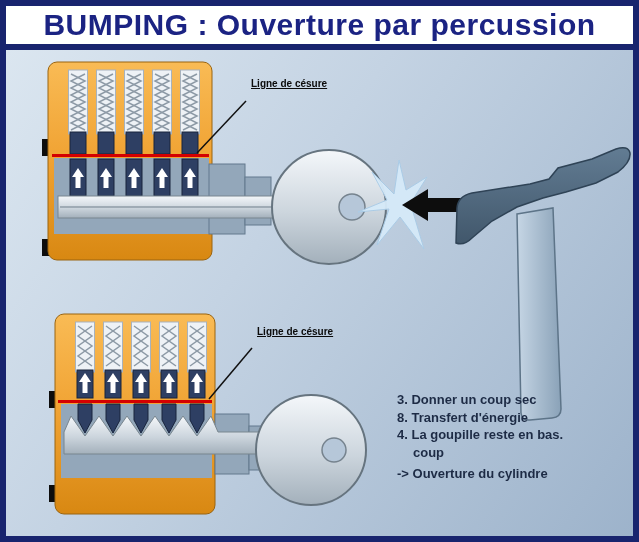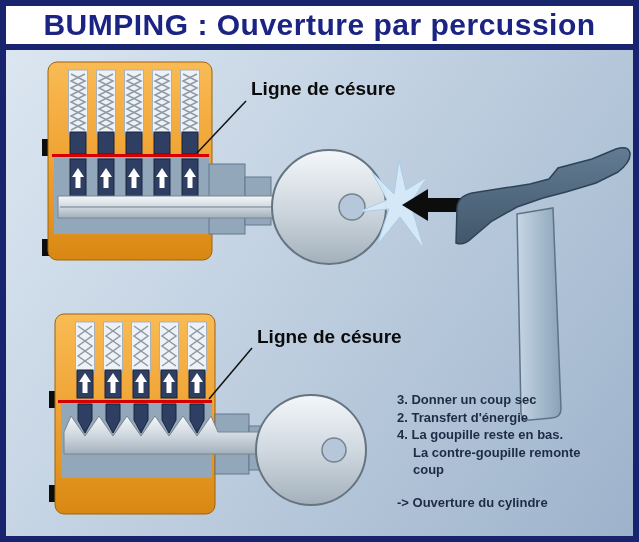--- a/index.html
+++ b/index.html
@@ -15,30 +15,30 @@
   .title-text {
     font-size:30px; font-weight:bold; letter-spacing:0.5px;
     color:var(--title-color,#1b2383); white-space:nowrap;
   }
   .canvas {
     position:absolute; left:6px; top:50px; width:627px; height:486px;
     background:linear-gradient(125deg, #dbe6f0 0%, #c4d3e3 40%, #9db3cb 100%);
   }
   svg.art { position:absolute; left:0; top:0; width:627px; height:486px; display:block; }
   .overlay-label {
-    position:absolute; z-index:3; font-size:19px; font-weight:bold;
-    color:var(--label-text,#0b0b0b); white-space:nowrap;
+    position:absolute; z-index:3; font-size:10px; font-weight:bold;
+    color:var(--label-text,#0b0b0b); white-space:nowrap;text-decoration:underline;
   }
   .steps {
     position:absolute; left:397px; top:391px; z-index:3;
     font-size:13px; font-weight:700; line-height:17.5px;
     color:var(--steps-text,#1d2b45);
   }
   .steps .indent { padding-left:16px; }
-  .steps .conclusion { margin-top:15px; }
+  .steps .conclusion { margin-top:4px; }
 </style>
 </head>
 <body>
 
 <div class="frame">
 
   <div class="title-bar">
     <div class="title-text">BUMPING : Ouverture par percussion</div>
   </div>
 
@@ -178,20 +178,19 @@
       <line x1="246" y1="99" x2="197" y2="151" stroke="#111111" stroke-width="1.5"></line>
       <line x1="252" y1="346" x2="209" y2="397" stroke="#111111" stroke-width="1.5"></line>
     </svg>
   </div>
 
   <div class="overlay-label" style="left:251px; top:78px;">Ligne de césure</div>
   <div class="overlay-label" style="left:257px; top:326px;">Ligne de césure</div>
 
   <div class="steps">
     <div class="step">3. Donner un coup sec</div>
-    <div class="step">2. Transfert d'énergie</div>
+    <div class="step">8. Transfert d'énergie</div>
     <div class="step">4. La goupille reste en bas.</div>
-    <div class="step indent">La contre-goupille remonte</div>
     <div class="step indent">coup</div>
     <div class="step conclusion">-&gt; Ouverture du cylindre</div>
   </div>
 
 </div>
 
 </body></html>

